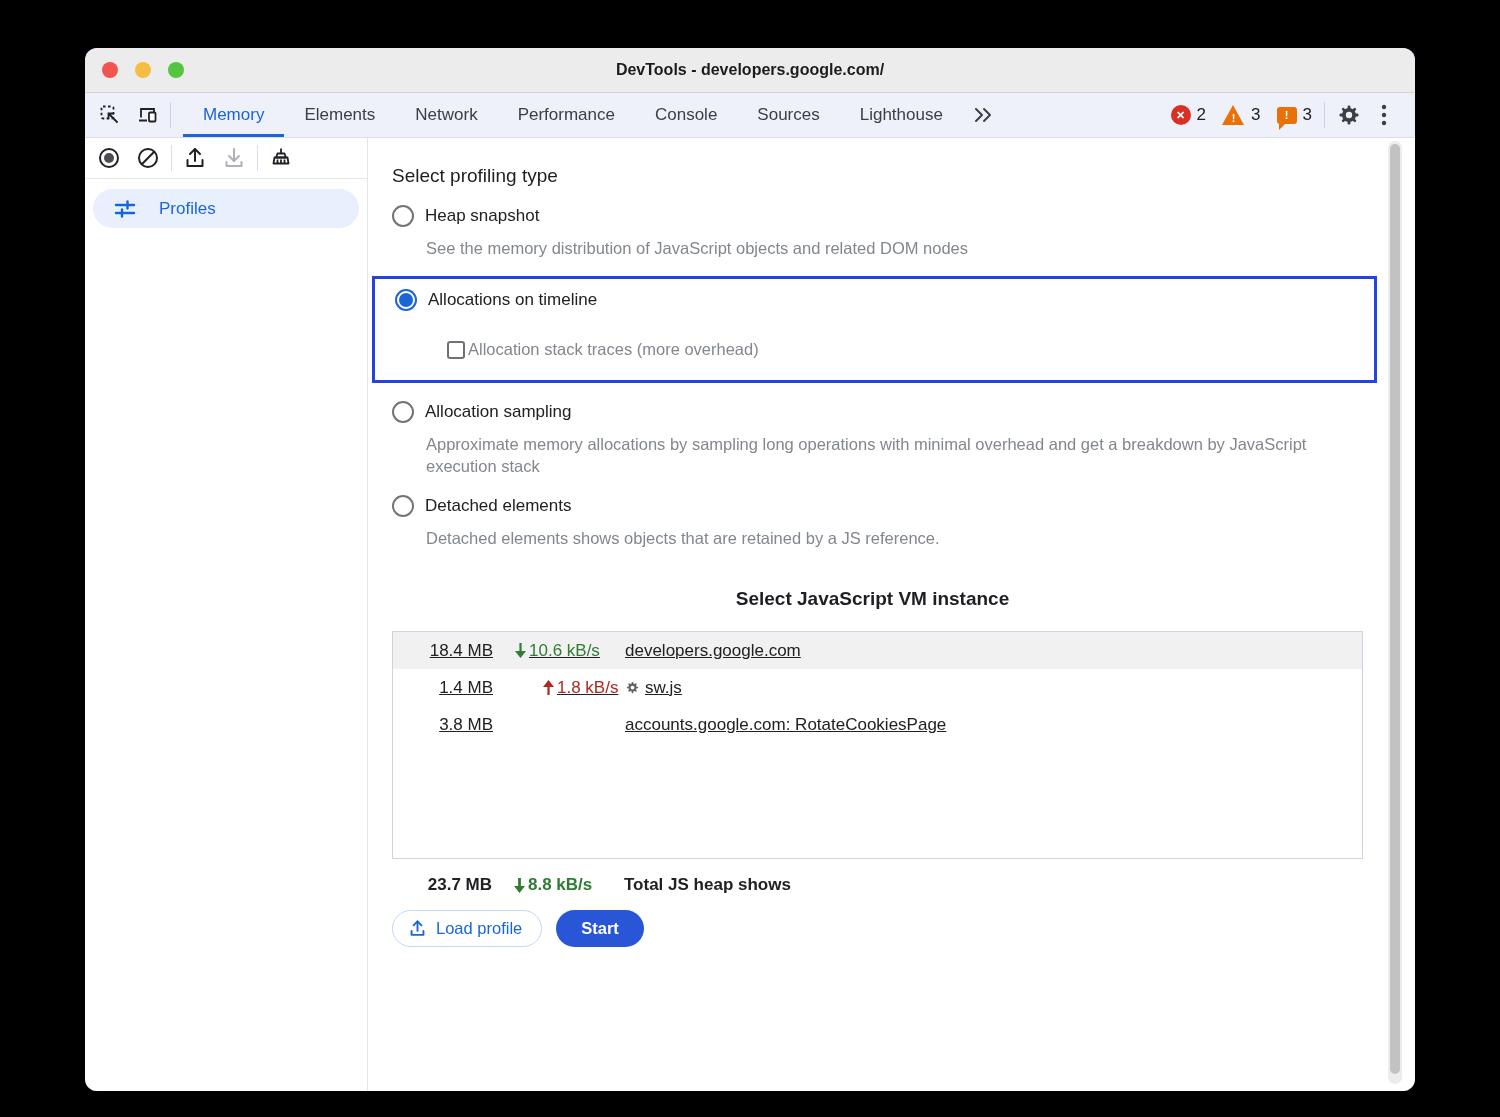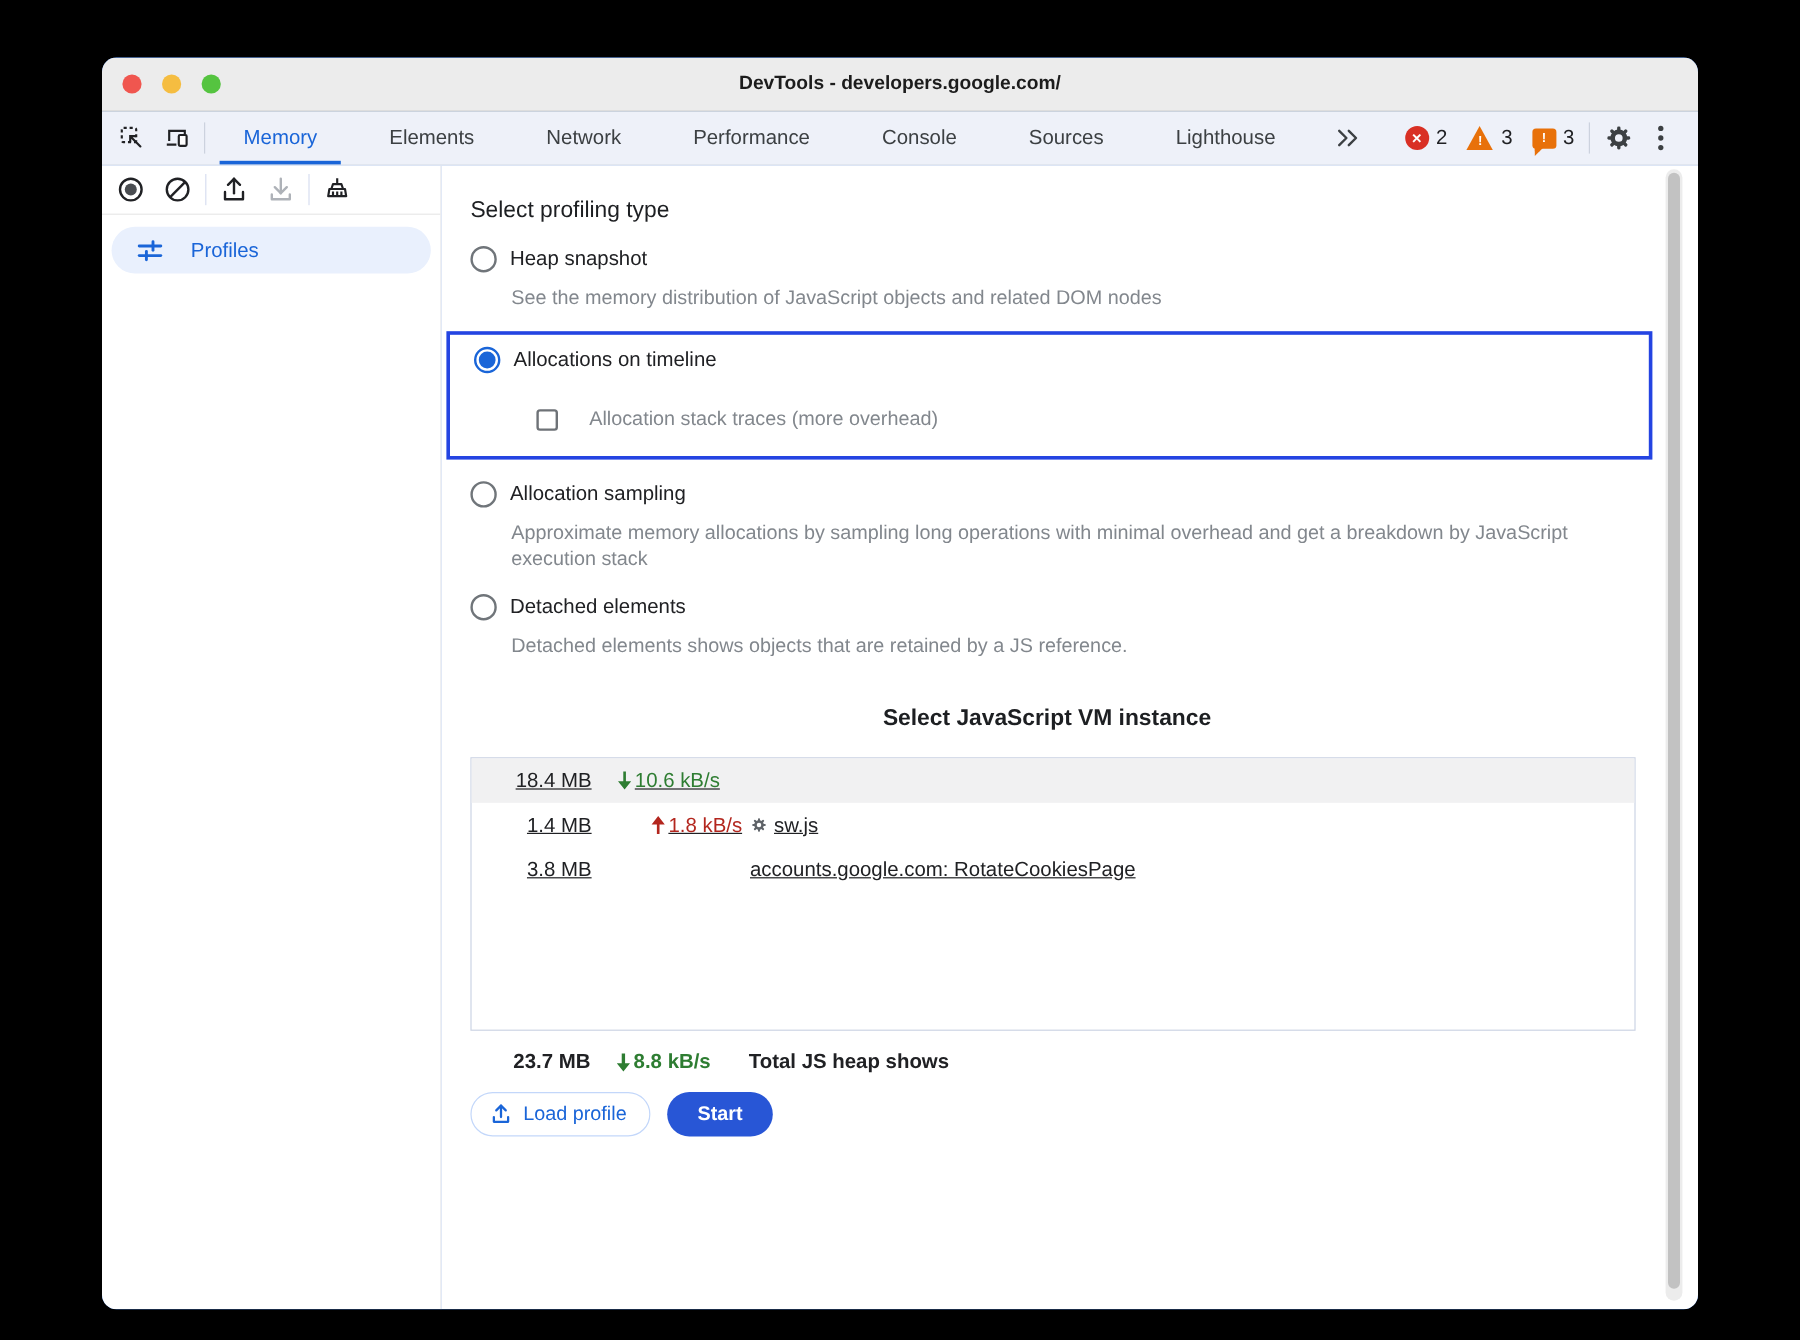--- a/index.html
+++ b/index.html
@@ -46,21 +46,21 @@
     height:45px;flex:0 0 45px;background:var(--tabbar);
     border-bottom:1px solid #dadee8;
     display:flex;align-items:stretch;
   }
   .tb-icons{display:flex;align-items:center;gap:6px;padding:0 6px 0 9px;}
   .icon-btn{
     width:32px;height:32px;display:flex;align-items:center;justify-content:center;
     border:none;background:transparent;border-radius:4px;cursor:pointer;
   }
   .v-div{width:1px;height:26px;background:#ccd2de;align-self:center;}
-  .tabs{display:flex;align-items:stretch;margin-left:6px;gap:20px;}
+  .tabs{display:flex;align-items:stretch;margin-left:6px;}
   .tab{
     display:flex;align-items:center;padding:0 20px;font-size:17px;color:#3c4043;
     border:none;background:transparent;cursor:pointer;position:relative;
   }
   .tab.active{color:var(--accent);}
   .tab.active::after{
     content:"";position:absolute;left:0;right:0;bottom:0;height:3px;background:var(--accent);
   }
   .more-tabs{padding:0 8px;}
   .tb-spacer{flex:1;}
@@ -108,21 +108,21 @@
   }
   .radio.checked{border-color:var(--accent);}
   .radio.checked::after{content:"";position:absolute;inset:2px;border-radius:50%;background:var(--accent);}
   .opt-label{font-size:17px;color:var(--ink);}
   .desc{margin:10px 0 0 34px;font-size:16.5px;line-height:22px;color:var(--dim);max-width:935px;}
   .focus-box{
     margin:17px 0 0 -20px;width:1005px;border:3px solid var(--focus);
     padding:10px 0 21px 20px;
   }
   .focus-box .option{margin-top:0;}
-  .checkbox-row{display:flex;align-items:center;gap:26px;margin:29px 0 0 52px;}
+  .checkbox-row{display:flex;align-items:center;gap:3px;margin:29px 0 0 52px;}
   .checkbox{
     width:18px;height:18px;border:2px solid #6e7277;border-radius:3px;background:#fff;flex:0 0 18px;cursor:pointer;
   }
   .cb-label{font-size:16.5px;color:var(--dim);}
   .h2{font-size:19px;font-weight:700;color:#1d1f22;margin-top:39px;text-align:center;}
   
   .vm-table{
     margin-top:21px;width:971px;height:228px;border:1px solid #ccd4e4;background:#fff;
   }
   .vm-row{
@@ -357,20 +357,21 @@
           <div class="vm-row selected">
             <span class="cell-size">18.4 MB</span>
             <span class="cell-rate down">
               <span>
                 <svg width="15" height="17" viewBox="0 0 15 17" fill="#2e7d32">
                     <path d="M6.4 1 h2.2 v8 h4.4 L7.5 16 2 9 h4.4 z"></path>
                   </svg>
               </span>
               <span>10.6 kB/s</span>
             </span>
+            <span class="cell-name">developers.google.com</span>
           </div>
           <div class="vm-row">
             <span class="cell-size">1.4 MB</span>
             <span class="cell-rate up">
               <span>
                 <svg width="15" height="17" viewBox="0 0 15 17" fill="#b3261e">
                     <path d="M6.4 16 h2.2 V8 h4.4 L7.5 1 2 8 h4.4 z"></path>
                   </svg>
               </span>
               <span>1.8 kB/s</span>

